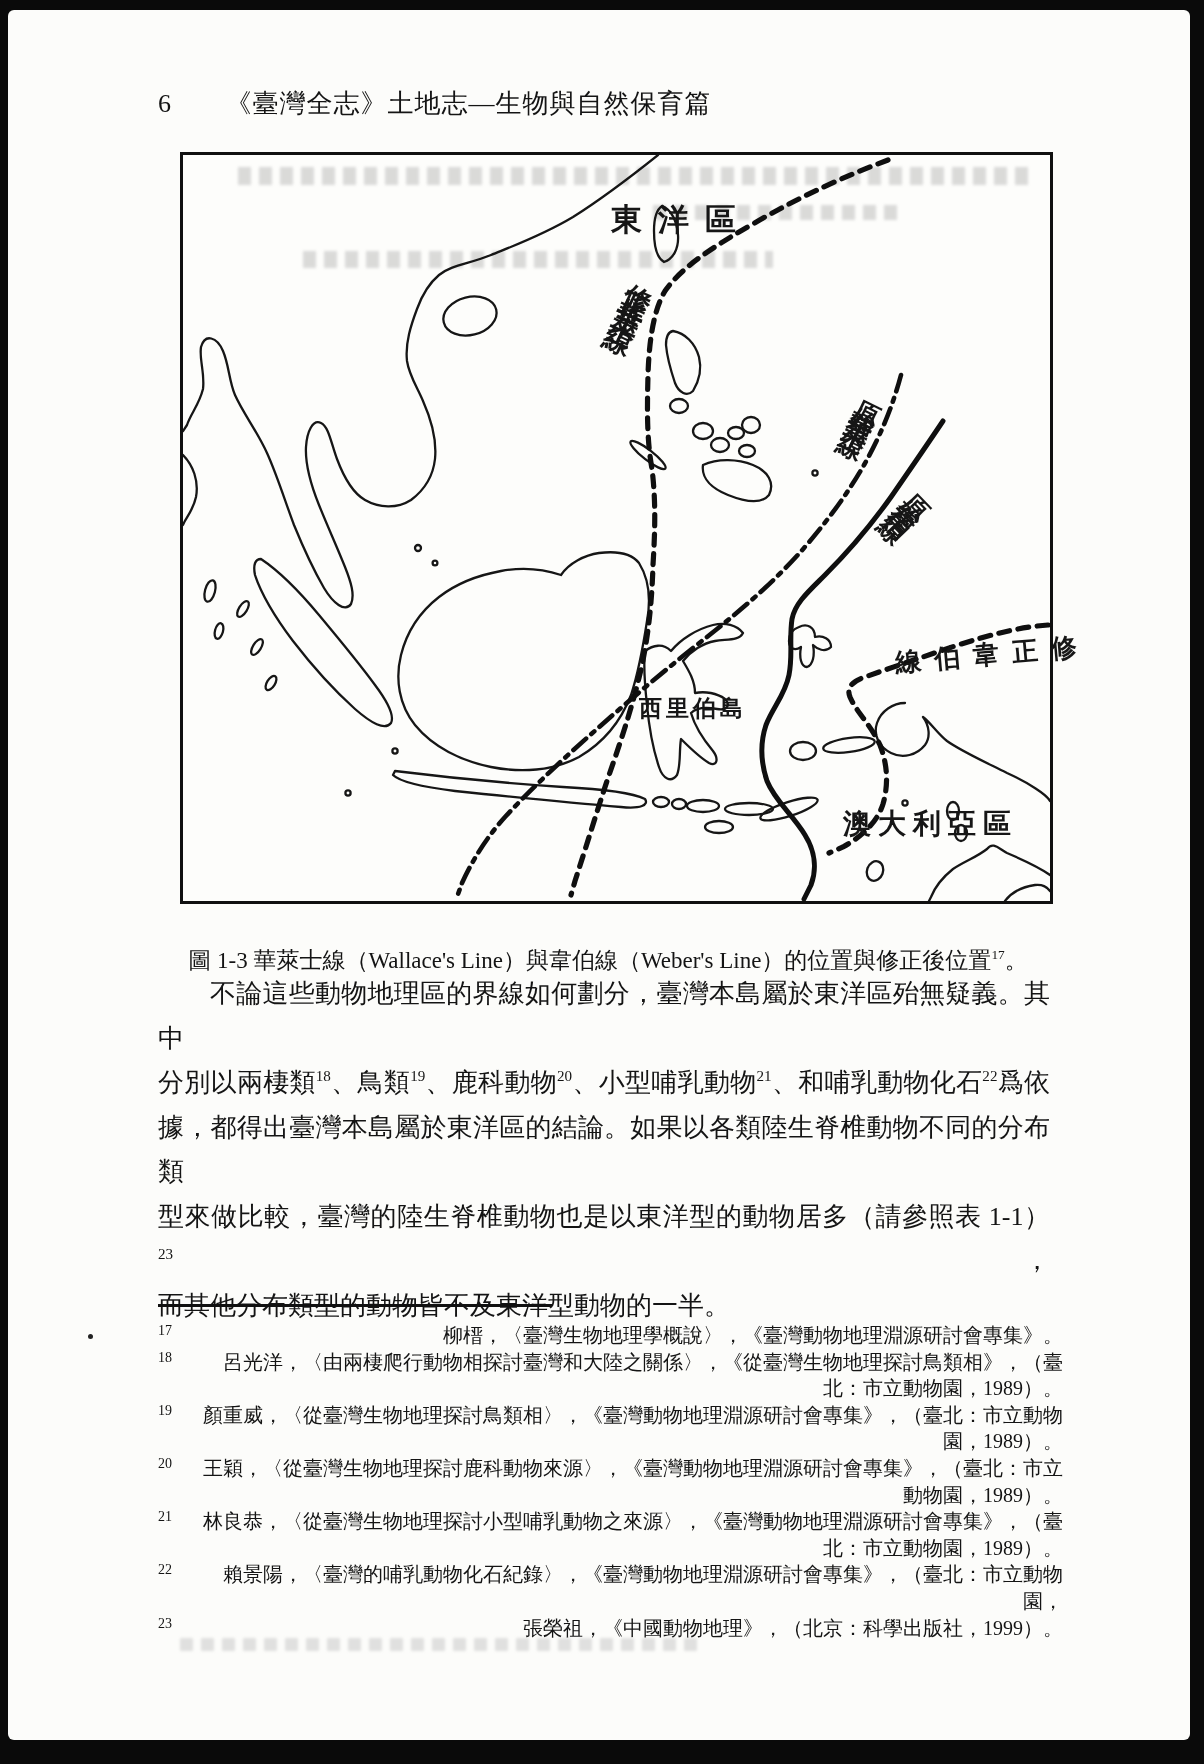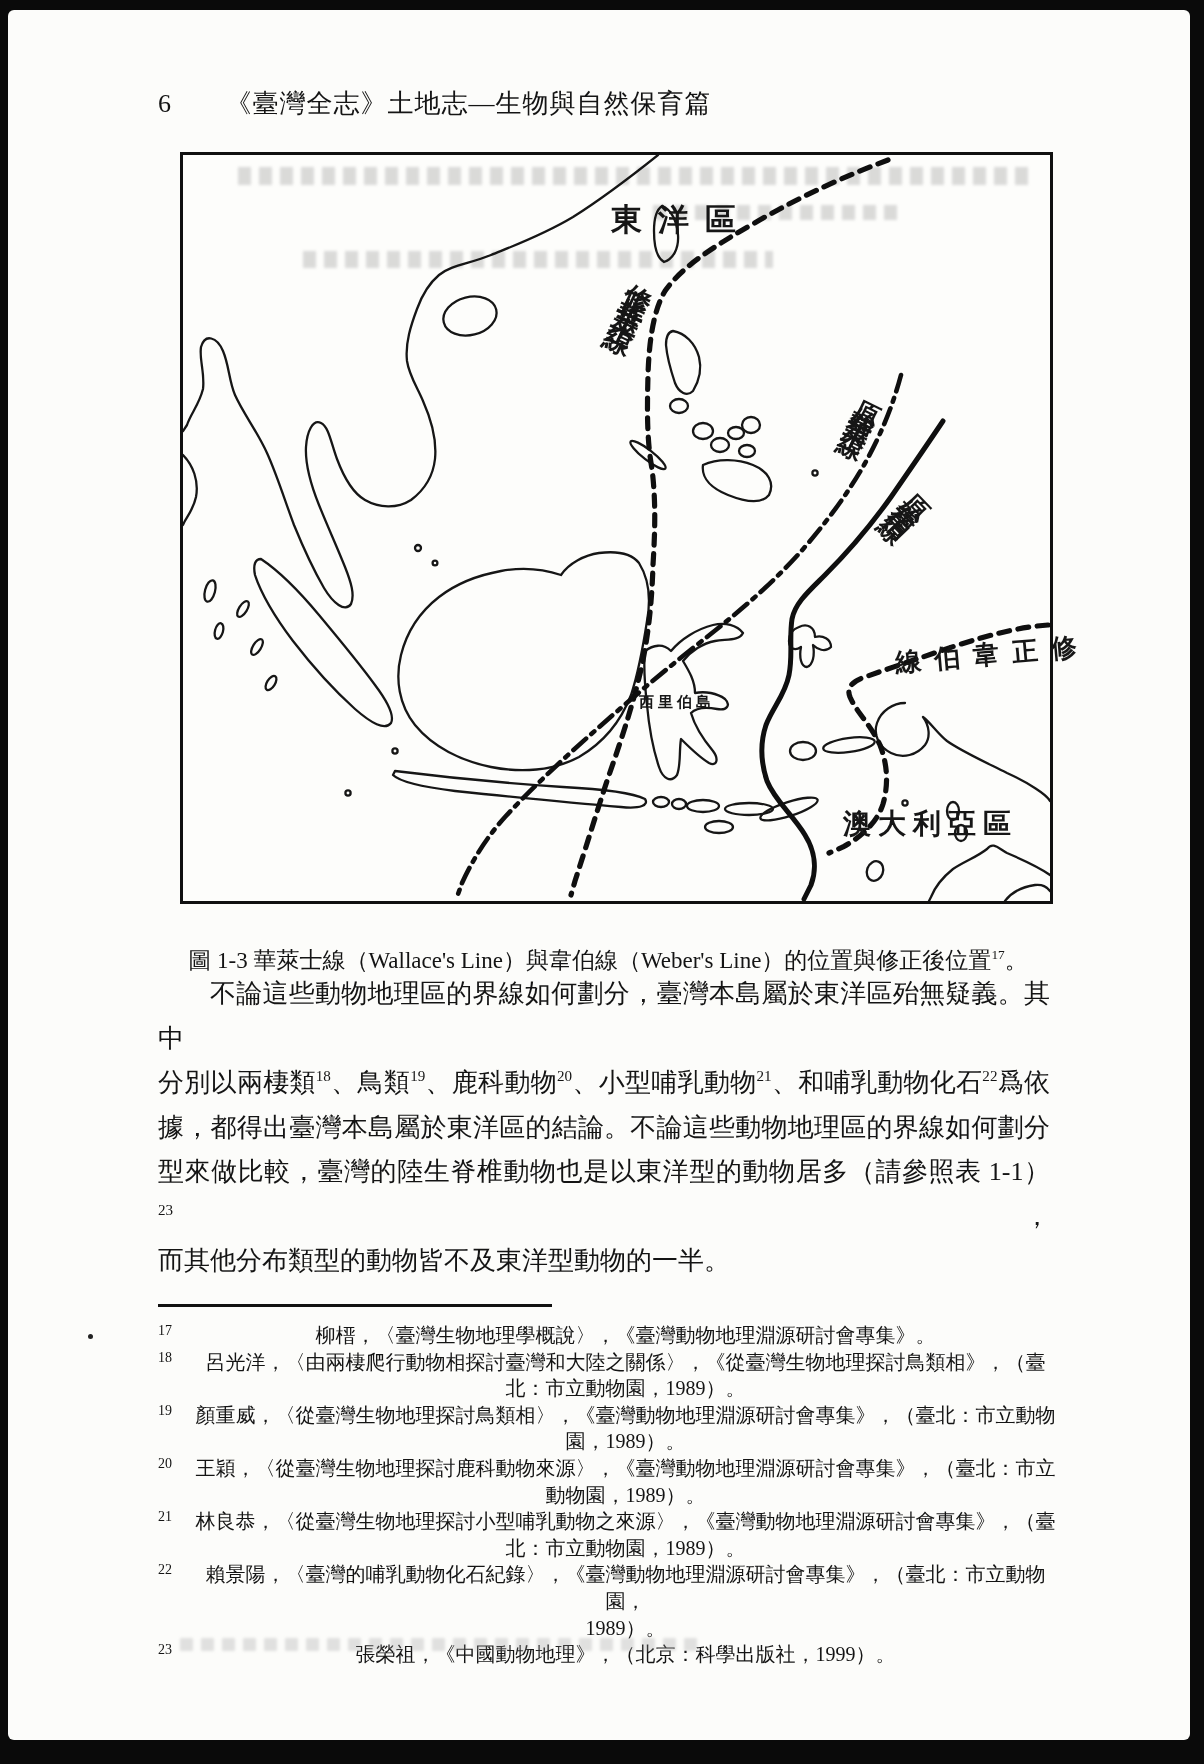--- a/index.html
+++ b/index.html
@@ -20,42 +20,42 @@
   .map-label.v{writing-mode:vertical-rl;text-orientation:upright;white-space:nowrap;}
   #lbl-oriental{left:428px;top:44px;font-size:31px;letter-spacing:16px;}
   #lbl-mod-wallace{left:450px;top:112px;font-size:28px;letter-spacing:9px;
        transform:rotate(25deg);transform-origin:top center;}
   #lbl-orig-wallace{left:680px;top:230px;font-size:26px;letter-spacing:7px;
        transform:rotate(26deg);transform-origin:top center;}
   #lbl-orig-weber{left:738px;top:330px;font-size:26px;letter-spacing:8px;
        transform:rotate(46deg);transform-origin:top center;}
   #lbl-mod-weber{left:712px;top:482px;font-size:26px;letter-spacing:13px;
        transform:rotate(-5deg);}
-  #lbl-celebes{left:456px;top:538px;font-size:15px;letter-spacing:4px;}
+  #lbl-celebes{left:456px;top:538px;font-size:23px;letter-spacing:4px;}
   #lbl-australian{left:660px;top:650px;font-size:28px;letter-spacing:7px;}
   
   .ghost{position:absolute;opacity:.35;filter:blur(1.6px);
          background:repeating-linear-gradient(90deg,#9a9a9a 0 13px,transparent 13px 21px);}
   
   #caption{position:absolute;top:922px;left:150px;width:900px;text-align:center;
            font-size:23px;margin-top:13px;}
   sup.supn{font-size:0.58em;vertical-align:super;line-height:0;}
   
   #paragraph{position:absolute;top:962px;left:150px;width:892px;font-size:26px;
              line-height:44.5px;}
   .para-line{text-align:justify;text-align-last:justify;}
   .para-line.indent{text-indent:52px;}
   .para-line.last{text-align-last:left;}
   
   #fn-rule{position:absolute;top:1294px;left:150px;width:394px;height:3px;background:#111;}
   #footnotes{position:absolute;top:1312px;left:150px;width:905px;font-size:20px;
              line-height:26.6px;}
   .fn{position:relative;padding-left:30px;}
   .fn-num{position:absolute;left:0;top:-4px;font-size:14px;}
-  .fn-line{text-align:center;}
+  .fn-line{text-align:right;}
   #margin-dot{position:absolute;left:80px;top:1324px;width:5px;height:5px;background:#222;border-radius:50%;}
   #ghost-footer{left:172px;top:1628px;width:520px;height:13px;opacity:.28;}
 </style>
 </head>
 <body>
 
 <div id="page">
 
   <div id="header">
     <span id="page-num">6</span>
@@ -176,21 +176,21 @@
     <div class="map-label h" id="lbl-australian">澳大利亞區</div>
   </div>
 
   <div id="caption">
     <span>圖 1-3 華萊士線（Wallace's Line）與韋伯線（Weber's Line）的位置與修正後位置</span><sup class="supn">17</sup><span>。</span>
   </div>
 
   <div id="paragraph">
     <div class="para-line indent">不論這些動物地理區的界線如何劃分，臺灣本島屬於東洋區殆無疑義。其中</div>
     <div class="para-line"><span>分別以兩棲類</span><sup class="supn">18</sup><span>、鳥類</span><sup class="supn">19</sup><span>、鹿科動物</span><sup class="supn">20</sup><span>、小型哺乳動物</span><sup class="supn">21</sup><span>、和哺乳動物化石</span><sup class="supn">22</sup><span>爲依</span></div>
-    <div class="para-line">據，都得出臺灣本島屬於東洋區的結論。不論這些動物地理區的界線如何劃分</div>
+    <div class="para-line">據，都得出臺灣本島屬於東洋區的結論。如果以各類陸生脊椎動物不同的分布類</div>
     <div class="para-line"><span>型來做比較，臺灣的陸生脊椎動物也是以東洋型的動物居多（請參照表 1-1）</span><sup class="supn">23</sup><span>，</span></div>
     <div class="para-line last">而其他分布類型的動物皆不及東洋型動物的一半。</div>
   </div>
 
   <div id="margin-dot"></div>
   <div id="fn-rule"></div>
   <div id="footnotes">
     <div class="fn">
       <span class="fn-num">17</span>
       <div class="fn-line">柳榗，〈臺灣生物地理學概說〉，《臺灣動物地理淵源研討會專集》。</div>
@@ -211,21 +211,20 @@
       <div class="fn-line">動物園，1989）。</div>
     </div>
     <div class="fn">
       <span class="fn-num">21</span>
       <div class="fn-line">林良恭，〈從臺灣生物地理探討小型哺乳動物之來源〉，《臺灣動物地理淵源研討會專集》，（臺</div>
       <div class="fn-line">北：市立動物園，1989）。</div>
     </div>
     <div class="fn">
       <span class="fn-num">22</span>
       <div class="fn-line">賴景陽，〈臺灣的哺乳動物化石紀錄〉，《臺灣動物地理淵源研討會專集》，（臺北：市立動物園，</div>
-      <div class="fn-line">1989）。</div>
     </div>
     <div class="fn">
       <span class="fn-num">23</span>
       <div class="fn-line">張榮祖，《中國動物地理》，（北京：科學出版社，1999）。</div>
     </div>
   </div>
   <div class="ghost" id="ghost-footer"></div>
 
 </div>
 

